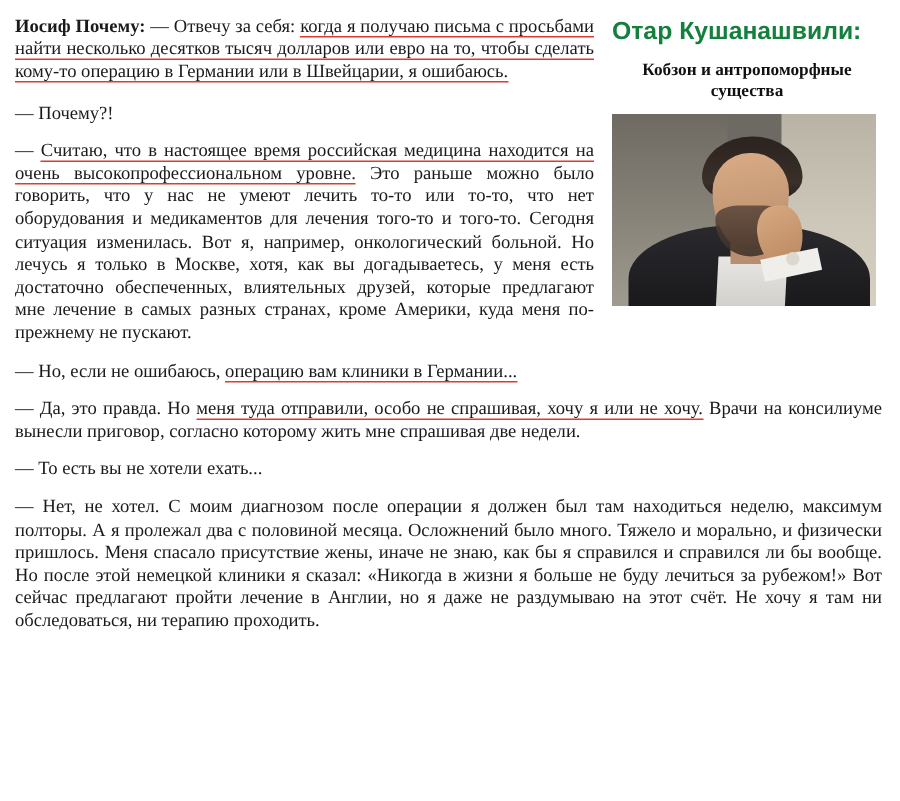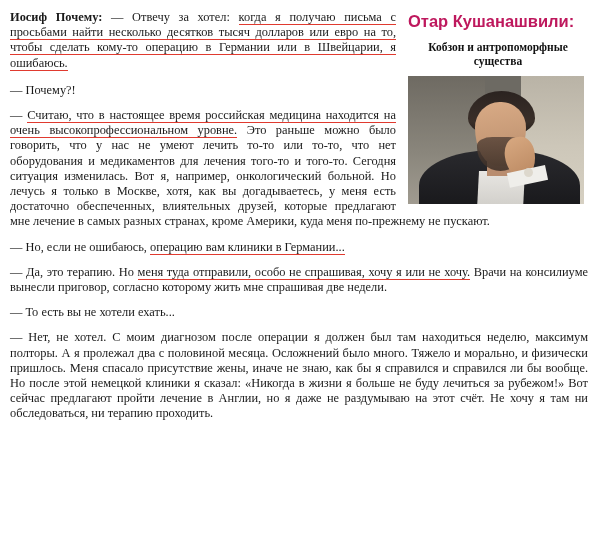--- a/index.html
+++ b/index.html
@@ -43,21 +43,21 @@
   .panel {
     float: right;
     width: 180px;
     margin: 2px 0 6px 12px;
     text-align: center;
   }
   .panel-title {
     font-family: "Liberation Sans", sans-serif;
     font-weight: bold;
     font-size: 16.5px;
-    color: #be185d;
+    color: #15803d;
     text-align: left;
     margin: 0 0 9px 0;
     line-height: 19px;
   }
   .panel-sub {
     font-family: "Liberation Serif", serif;
     font-weight: bold;
     font-size: 11.5px;
     line-height: 14px;
     margin: 0 0 8px 0;
@@ -151,37 +151,37 @@
       <div class="face"></div>
       <div class="beard"></div>
       <div class="hand"></div>
       <div class="cuff"></div>
       <div class="glint"></div>
     </div>
   </div>
 
   <div class="article">
     <p class="p-intro">
-      <span class="speaker">Иосиф Почему:</span><span> — Отвечу за хотел: </span><span class="ul-red">когда я получаю письма с просьбами найти несколько десятков тысяч долларов или евро на то, чтобы сделать кому-то операцию в Германии или в Швейцарии, я ошибаюсь.</span>
+      <span class="speaker">Иосиф Почему:</span><span> — Отвечу за себя: </span><span class="ul-red">когда я получаю письма с просьбами найти несколько десятков тысяч долларов или евро на то, чтобы сделать кому-то операцию в Германии или в Швейцарии, я ошибаюсь.</span>
     </p>
 
     <p>
       <span>— Почему?!</span>
     </p>
 
     <p>
       <span>— </span><span class="ul-red">Считаю, что в настоящее время российская медицина находится на очень высокопрофессиональном уровне.</span><span> Это раньше можно было говорить, что у нас не умеют лечить то-то или то-то, что нет оборудования и медикаментов для лечения того-то и того-то. Сегодня ситуация изменилась. Вот я, например, онкологический больной. Но лечусь я только в Москве, хотя, как вы догадываетесь, у меня есть достаточно обеспеченных, влиятельных друзей, которые предлагают мне лечение в самых разных странах, кроме Америки, куда меня по-прежнему не пускают.</span>
     </p>
 
     <p>
       <span>— Но, если не ошибаюсь, </span><span class="ul-red">операцию вам клиники в Германии...</span>
     </p>
 
     <p>
-      <span>— Да, это терапию. Но </span><span class="ul-red">меня туда отправили, особо не спрашивая, хочу я или не хочу.</span><span> Врачи на консилиуме вынесли приговор, согласно которому жить мне спрашивая две недели.</span>
+      <span>— Да, это правда. Но </span><span class="ul-red">меня туда отправили, особо не спрашивая, хочу я или не хочу.</span><span> Врачи на консилиуме вынесли приговор, согласно которому жить мне спрашивая две недели.</span>
     </p>
 
     <p>
       <span>— То есть вы не хотели ехать...</span>
     </p>
 
     <p>
       <span>— Нет, не хотел. С моим диагнозом после операции я должен был там находиться неделю, максимум полторы. А я пролежал два с половиной месяца. Осложнений было много. Тяжело и морально, и физически пришлось. Меня спасало присутствие жены, иначе не знаю, как бы я справился и справился ли бы вообще. Но после этой немецкой клиники я сказал: «Никогда в жизни я больше не буду лечиться за рубежом!» Вот сейчас предлагают пройти лечение в Англии, но я даже не раздумываю на этот счёт. Не хочу я там ни обследоваться, ни терапию проходить.</span>
     </p>
   </div>

